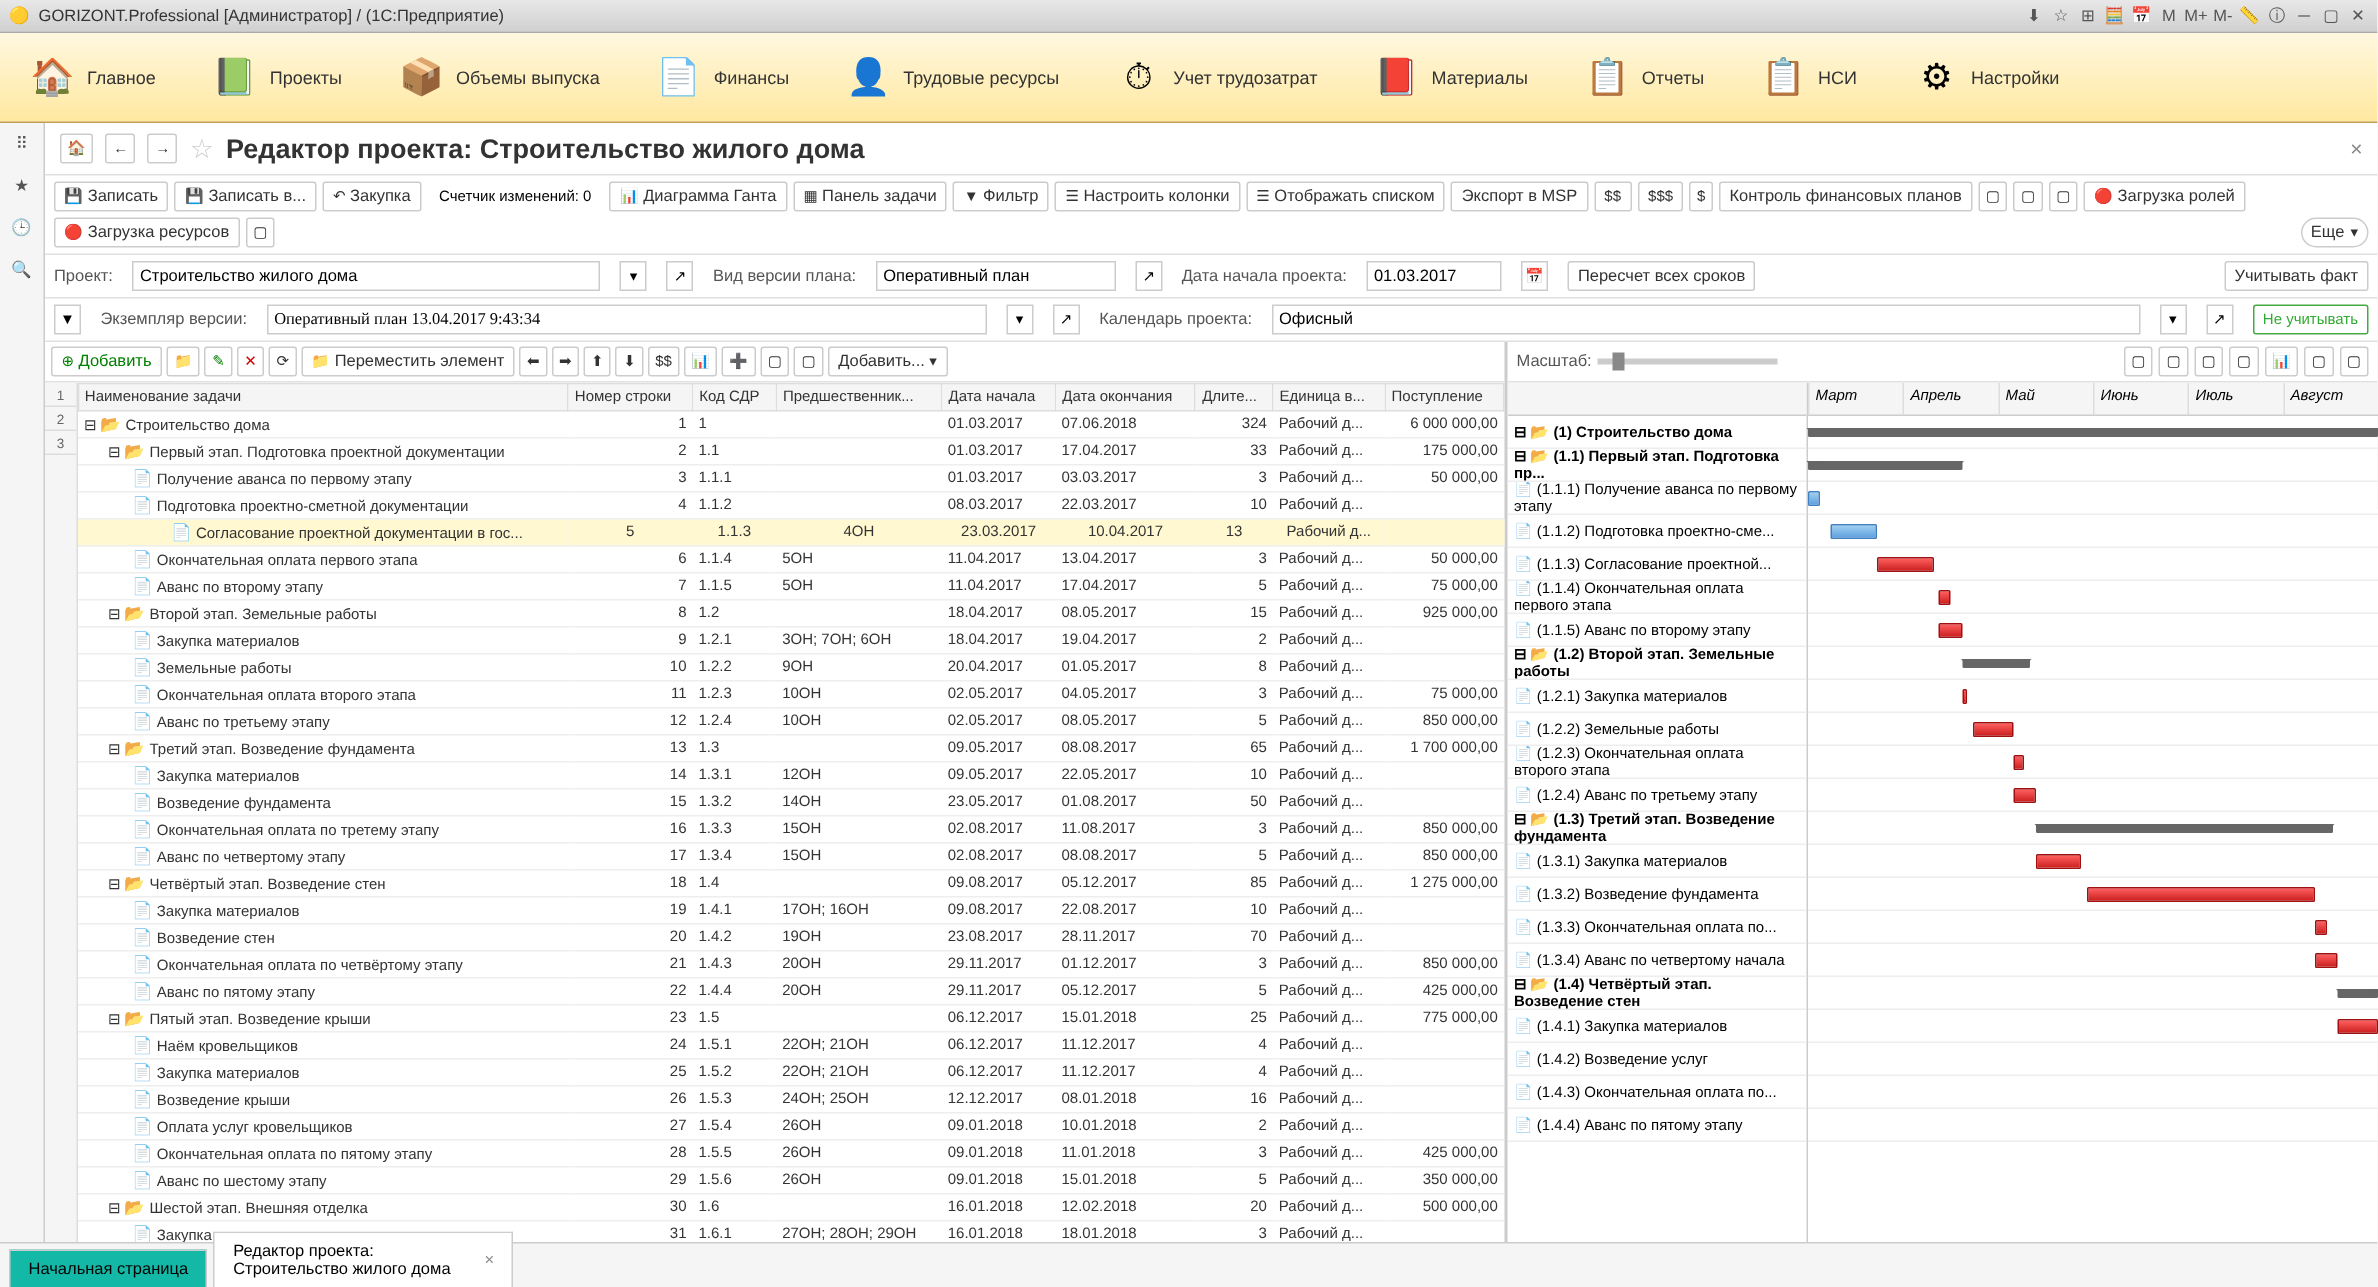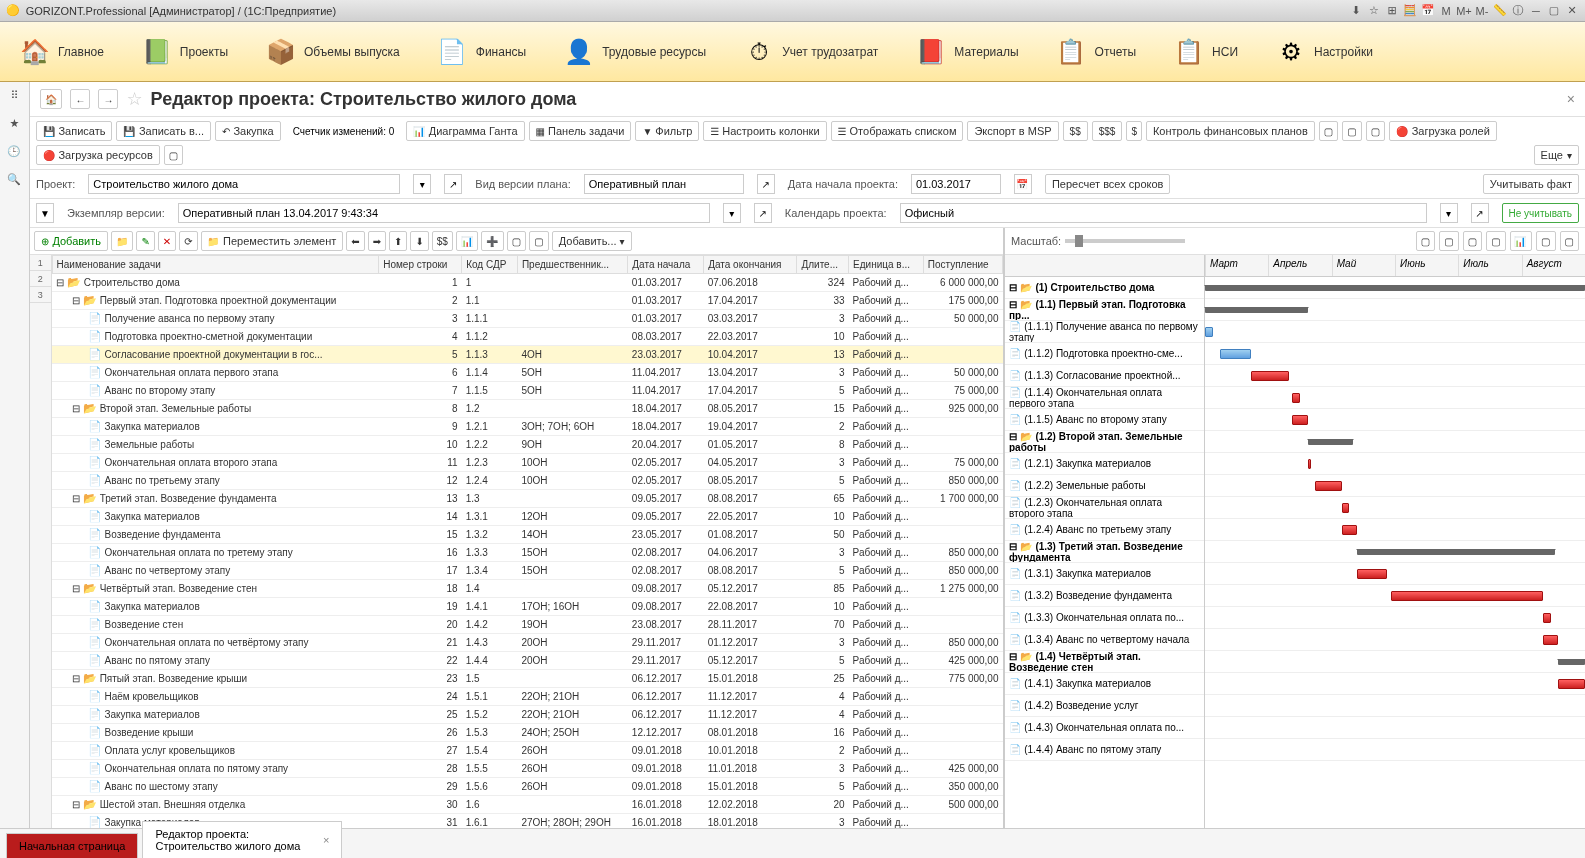--- a/index.html
+++ b/index.html
@@ -27,21 +27,21 @@
 .field-input.long { flex: 1; }
 .small-btn { border: 1px solid #ccc; background: #fff; width: 18px; height: 20px; cursor: pointer; display: inline-flex; align-items: center; justify-content: center; font-size: 10px; }
 .split-pane { display: flex; flex: 1; overflow: hidden; }
 .left-pane { flex: 1; min-width: 0; display: flex; flex-direction: column; border-right: 2px solid #ccc; }
 .right-pane { width: 580px; display: flex; flex-direction: column; }
 .table-toolbar { display: flex; align-items: center; padding: 3px 4px; gap: 3px; border-bottom: 1px solid #e0e0e0; }
 .table-wrap { flex: 1; overflow: auto; }
 table { border-collapse: collapse; width: 100%; }
 th { background: #f5f5f5; border: 1px solid #ddd; padding: 3px 4px; text-align: left; font-weight: normal; color: #333; font-size: 10px; position: sticky; top: 0; }
 td { border-bottom: 1px solid #eee; padding: 2px 4px; font-size: 10px; color: #333; white-space: nowrap; }
-tr.selected td { background: #fff8d0; }
+tr.selected td { background: #fff8d0; text-align: center; }
 .indent { display: inline-block; }
 .folder { color: #e0a030; }
 .task { color: #5090d0; }
 .num-col { text-align: right; }
 .gantt-toolbar { display: flex; align-items: center; padding: 3px 6px; gap: 4px; border-bottom: 1px solid #e0e0e0; }
 .gantt-toolbar .spacer { flex: 1; }
 .gantt-body { flex: 1; overflow: auto; display: flex; }
 .gantt-left { width: 200px; border-right: 1px solid #ccc; }
 .gantt-left-header { height: 22px; border-bottom: 1px solid #ccc; background: #f5f5f5; }
 .gantt-row { height: 22px; border-bottom: 1px solid #eee; display: flex; align-items: center; padding: 0 4px; font-size: 10px; overflow: hidden; }
@@ -54,21 +54,21 @@
 .bar.summary { background: #666; height: 6px; top: 8px; }
 .bar.summary::before, .bar.summary::after { content: ''; position: absolute; width: 0; height: 0; border: 4px solid transparent; border-top-color: #666; top: 0; }
 .bar.summary::before { left: -1px; }
 .bar.summary::after { right: -1px; }
 .bar.task-bar { background: linear-gradient(#ff6060,#cc2020); border: 1px solid #a01010; }
 .bar.blue { background: linear-gradient(#a0d0f0,#60a0e0); border: 1px solid #4080c0; }
 .row-nums { width: 22px; background: #f5f5f5; border-right: 1px solid #ddd; }
 .row-num-cell { height: 16px; display: flex; align-items: center; justify-content: center; border-bottom: 1px solid #ddd; font-size: 9px; color: #666; }
 .bottom-tabs { height: 30px; background: #f5f5f5; display: flex; align-items: flex-end; padding: 0 6px; gap: 4px; border-top: 1px solid #ccc; }
 .bottom-tab { padding: 6px 12px; border: 1px solid #ccc; border-bottom: none; background: #fff; font-size: 11px; cursor: pointer; max-width: 200px; display: flex; align-items: center; gap: 6px; overflow: hidden; }
-.bottom-tab.inactive { background: #b91c1c; }
+.bottom-tab.inactive { background: #14b8a6; }
 .scale-slider { display: flex; align-items: center; gap: 4px; }
 .slider-track { width: 120px; height: 4px; background: #ccc; position: relative; }
 .slider-thumb { position: absolute; width: 8px; height: 12px; background: #888; top: -4px; left: 10px; }
 .close-x { margin-left: auto; cursor: pointer; color: #888; font-size: 14px; }
 .right-buttons { margin-left: auto; display: flex; gap: 4px; }
 .green-btn { color: #008000; }
 .green-border { border: 1px solid #4a4; }
 .link-green { color: #3a3; cursor: pointer; font-size: 10px; }
 </style>
 </head>
@@ -173,21 +173,21 @@
       <span class="tbtn icon-only">$</span>
       <span class="tbtn">
           <span>Контроль финансовых планов</span>
         </span>
       <span class="tbtn icon-only">▢</span>
       <span class="tbtn icon-only">▢</span>
       <span class="tbtn icon-only">▢</span>
       <span class="tbtn">🔴<span>Загрузка ролей</span></span>
       <span class="tbtn">🔴<span>Загрузка ресурсов</span></span>
       <span class="tbtn icon-only">▢</span>
-      <span class="tbtn right-buttons" style="margin-left:auto;"><span>Еще</span> ▾</span>
+      <span class="tbtn right-buttons" style="margin-left:auto;border-radius:10px;"><span>Еще</span> ▾</span>
     </div>
 
     <div class="field-row">
       <span class="field-label">Проект:</span>
       <input class="field-input" style="width: 312px;" value="Строительство жилого дома">
       <span class="small-btn">▾</span>
       <span class="small-btn">↗</span>
       <span class="field-label">Вид версии плана:</span>
       <input class="field-input" style="width: 160px;" value="Оперативный план">
       <span class="small-btn">↗</span>
@@ -200,21 +200,21 @@
       <div style="margin-left:auto;display:flex;gap:4px;">
         <span class="tbtn">
             <span>Учитывать факт</span>
           </span>
       </div>
     </div>
 
     <div class="field-row">
       <span class="small-btn">▼</span>
       <span class="field-label">Экземпляр версии:</span>
-      <input class="field-input" style="width: 532px;" value="Оперативный план 13.04.2017 9:43:34">
+      <input class="field-input" style="width: 480px; font-family: Liberation Serif, serif;" value="Оперативный план 13.04.2017 9:43:34">
       <span class="small-btn">▾</span>
       <span class="small-btn">↗</span>
       <span class="field-label">Календарь проекта:</span>
       <input class="field-input long" value="Офисный" style="">
       <span class="small-btn">▾</span>
       <span class="small-btn">↗</span>
       <span class="tbtn green-border">
           <span class="link-green">Не учитывать</span>
         </span>
     </div>
@@ -426,21 +426,21 @@
     <td class="num-col">50</td>
     <td>Рабочий д...</td>
     <td class="num-col"></td>
                   </tr>
                   <tr>
     <td><span class="indent" style="width:32px"></span><span class="task">📄</span> Окончательная оплата по третему этапу</td>
     <td class="num-col">16</td>
     <td>1.3.3</td>
     <td>15ОН</td>
     <td>02.08.2017</td>
-    <td>04.06.2017</td>
+    <td>11.08.2017</td>
     <td class="num-col">3</td>
     <td>Рабочий д...</td>
     <td class="num-col">850 000,00</td>
                   </tr>
                   <tr>
     <td><span class="indent" style="width:32px"></span><span class="task">📄</span> Аванс по четвертому этапу</td>
     <td class="num-col">17</td>
     <td>1.3.4</td>
     <td>15ОН</td>
     <td>02.08.2017</td>

